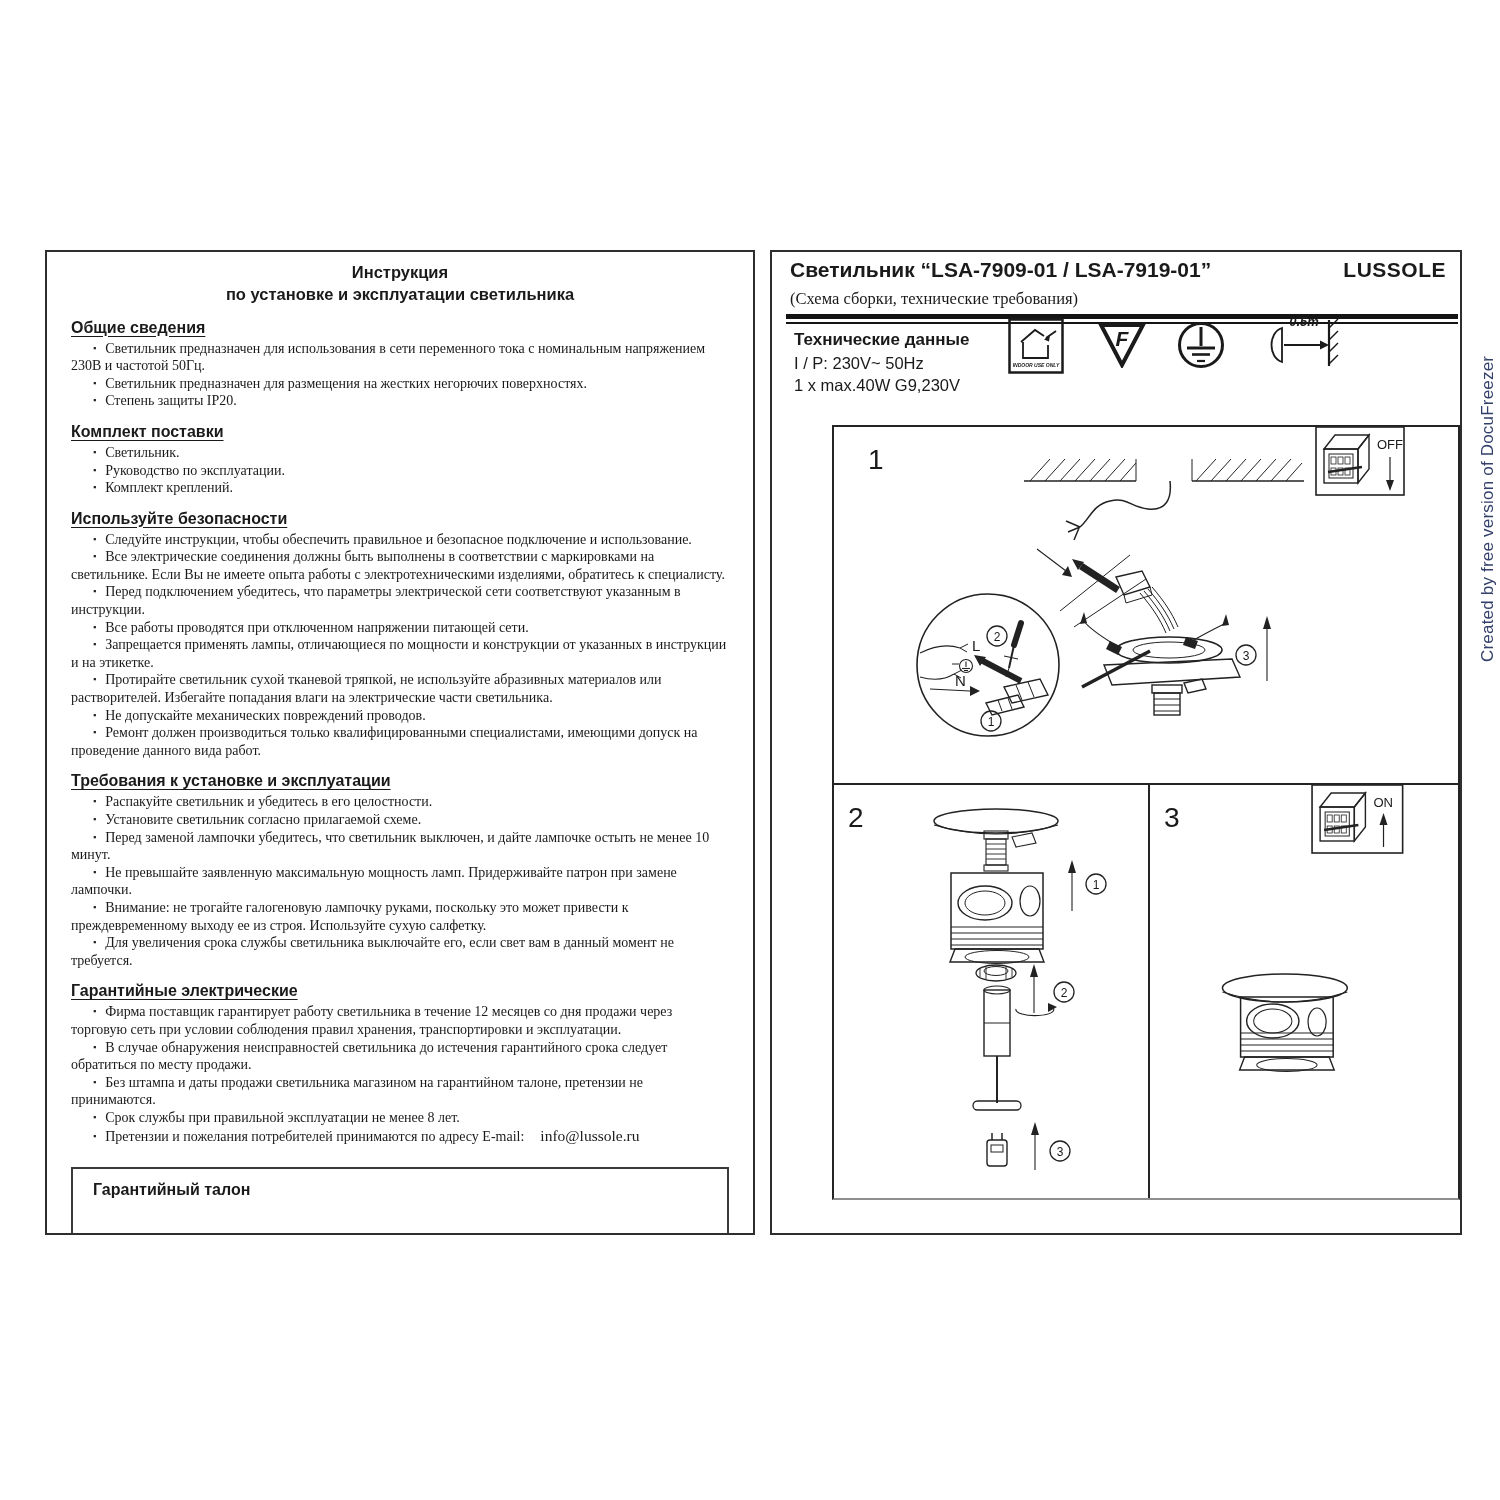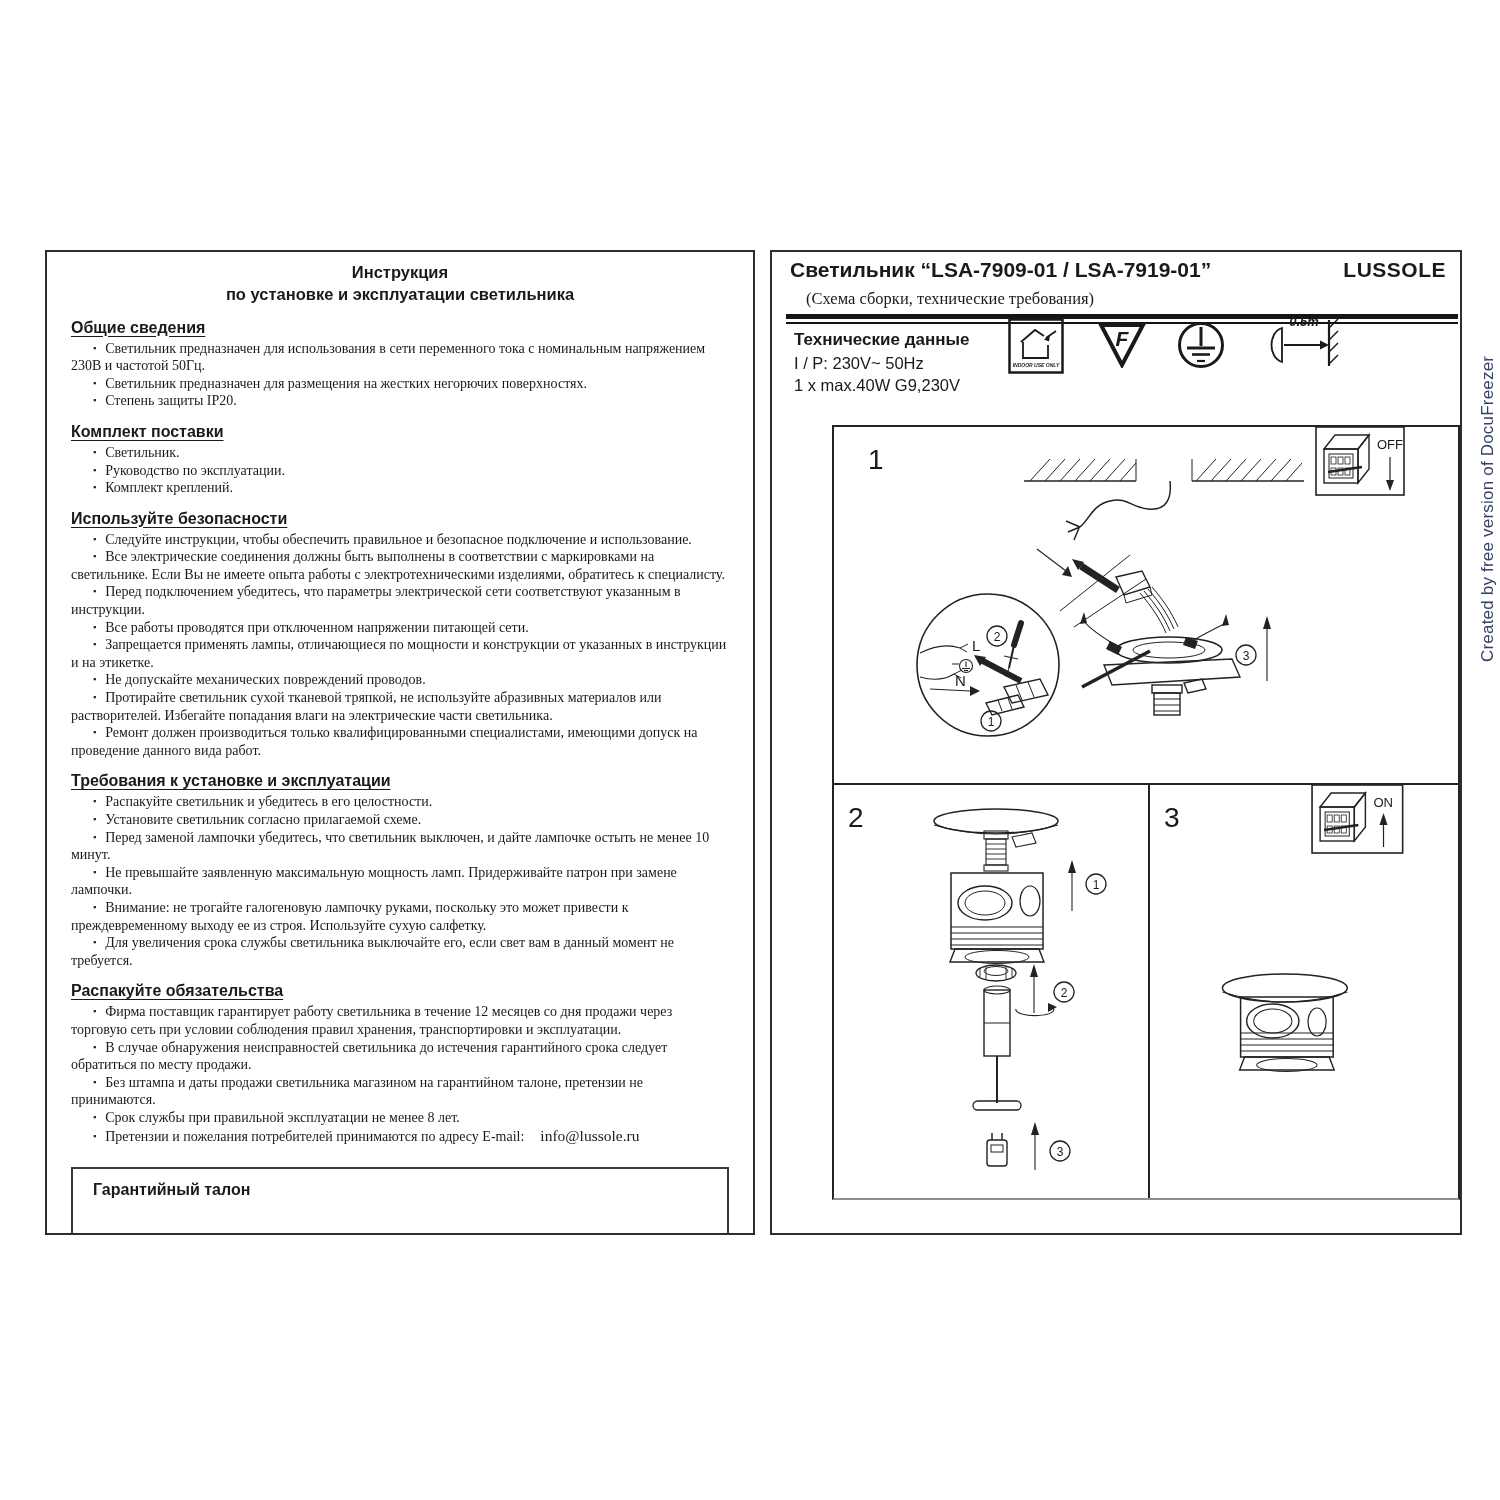--- a/index.html
+++ b/index.html
@@ -13,21 +13,21 @@
   .sec-h{font:bold 16px "Liberation Sans",sans-serif;text-decoration:underline;text-underline-offset:3px;margin:13px 0 3px 0;}
   .item{font:14px "Liberation Serif",serif;line-height:17.6px;text-align:left;}
   .blt{font-size:9px;vertical-align:2px;margin:0 9px 0 22px;}
   .email{font:15.5px "Liberation Serif",serif;margin-left:16px;}
   .warranty{margin-top:22px;border:2px solid #3a3a3a;height:96px;position:relative;}
   .w-title{position:absolute;left:20px;top:12px;font:bold 16px "Liberation Sans",sans-serif;}
 
   
   .rp-title{position:absolute;left:18px;top:6px;font:bold 21px "Liberation Sans",sans-serif;}
   .rp-brand{position:absolute;right:14px;top:6px;font:bold 21px "Liberation Sans",sans-serif;letter-spacing:.5px;}
-  .rp-sub{position:absolute;left:34px;top:37px;font:16.5px "Liberation Serif",serif;}
+  .rp-sub{position:absolute;left:18px;top:37px;font:16.5px "Liberation Serif",serif;}
   .rp-rule{position:absolute;left:14px;right:2px;top:62px;height:3px;border-top:5px solid #141414;border-bottom:2px solid #141414;}
   .tech-h{position:absolute;left:22px;top:78px;font:bold 17px "Liberation Sans",sans-serif;}
   .tech-l1{position:absolute;left:22px;top:102px;font:16.5px "Liberation Sans",sans-serif;}
   .tech-l2{position:absolute;left:22px;top:124px;font:16.5px "Liberation Sans",sans-serif;}
   .ic{position:absolute;font-style:italic;}
   .diag-frame{position:absolute;left:60px;top:173px;width:624px;height:771px;border:2px solid #242424;border-bottom-color:#8e8e8e;}
   .dcell{position:absolute;box-sizing:border-box;}
   .d1{left:0;top:0;width:624px;height:356px;}
   .d2{left:0;top:356px;width:316px;height:415px;border-top:2px solid #242424;border-right:2px solid #242424;}
   .d3{left:316px;top:356px;width:308px;height:415px;border-top:2px solid #242424;}
@@ -64,35 +64,35 @@
           <div class="item"><span class="blt">▪</span>Руководство по эксплуатации.</div>
           <div class="item"><span class="blt">▪</span>Комплект креплений.</div>
         </div>
         <div>
           <div class="sec-h">Используйте безопасности</div>
           <div class="item"><span class="blt">▪</span>Следуйте инструкции, чтобы обеспечить правильное и безопасное подключение и использование.</div>
           <div class="item"><span class="blt">▪</span>Все электрические соединения должны быть выполнены в соответствии с маркировками на светильнике. Если Вы не имеете опыта работы с электротехническими изделиями, обратитесь к специалисту.</div>
           <div class="item"><span class="blt">▪</span>Перед подключением убедитесь, что параметры электрической сети соответствуют указанным в инструкции.</div>
           <div class="item"><span class="blt">▪</span>Все работы проводятся при отключенном напряжении питающей сети.</div>
           <div class="item"><span class="blt">▪</span>Запрещается применять лампы, отличающиеся по мощности и конструкции от указанных в инструкции и на этикетке.</div>
+          <div class="item"><span class="blt">▪</span>Протирайте светильник сухой тканевой тряпкой, не используйте абразивных материалов или растворителей. Избегайте попадания влаги на электрические части светильника.</div>
           <div class="item"><span class="blt">▪</span>Не допускайте механических повреждений проводов.</div>
-          <div class="item"><span class="blt">▪</span>Протирайте светильник сухой тканевой тряпкой, не используйте абразивных материалов или растворителей. Избегайте попадания влаги на электрические части светильника.</div>
           <div class="item"><span class="blt">▪</span>Ремонт должен производиться только квалифицированными специалистами, имеющими допуск на проведение данного вида работ.</div>
         </div>
         <div>
           <div class="sec-h">Требования к установке и эксплуатации</div>
           <div class="item"><span class="blt">▪</span>Распакуйте светильник и убедитесь в его целостности.</div>
           <div class="item"><span class="blt">▪</span>Установите светильник согласно прилагаемой схеме.</div>
           <div class="item"><span class="blt">▪</span>Перед заменой лампочки убедитесь, что светильник выключен, и дайте лампочке остыть не менее 10 минут.</div>
           <div class="item"><span class="blt">▪</span>Не превышайте заявленную максимальную мощность ламп. Придерживайте патрон при замене лампочки.</div>
           <div class="item"><span class="blt">▪</span>Внимание: не трогайте галогеновую лампочку руками, поскольку это может привести к преждевременному выходу ее из строя. Используйте сухую салфетку.</div>
           <div class="item"><span class="blt">▪</span>Для увеличения срока службы светильника выключайте его, если свет вам в данный момент не требуется.</div>
         </div>
         <div>
-          <div class="sec-h">Распакуйте обязательства</div>
+          <div class="sec-h">Гарантийные электрические</div>
           <div class="item"><span class="blt">▪</span>Фирма поставщик гарантирует работу светильника в течение 12 месяцев со дня продажи через торговую сеть при условии соблюдения правил хранения, транспортировки и эксплуатации.</div>
           <div class="item"><span class="blt">▪</span>В случае обнаружения неисправностей светильника до истечения гарантийного срока следует обратиться по месту продажи.</div>
           <div class="item"><span class="blt">▪</span>Без штампа и даты продажи светильника магазином на гарантийном талоне, претензии не принимаются.</div>
           <div class="item"><span class="blt">▪</span>Срок службы при правильной эксплуатации не менее 8 лет.</div>
           <div class="item"><span class="blt">▪</span>Претензии и пожелания потребителей принимаются по адресу E-mail:<span class="email">info@lussole.ru</span></div>
         </div>
       </div>
 
     <div class="warranty">
       <div class="w-title">Гарантийный талон</div>

